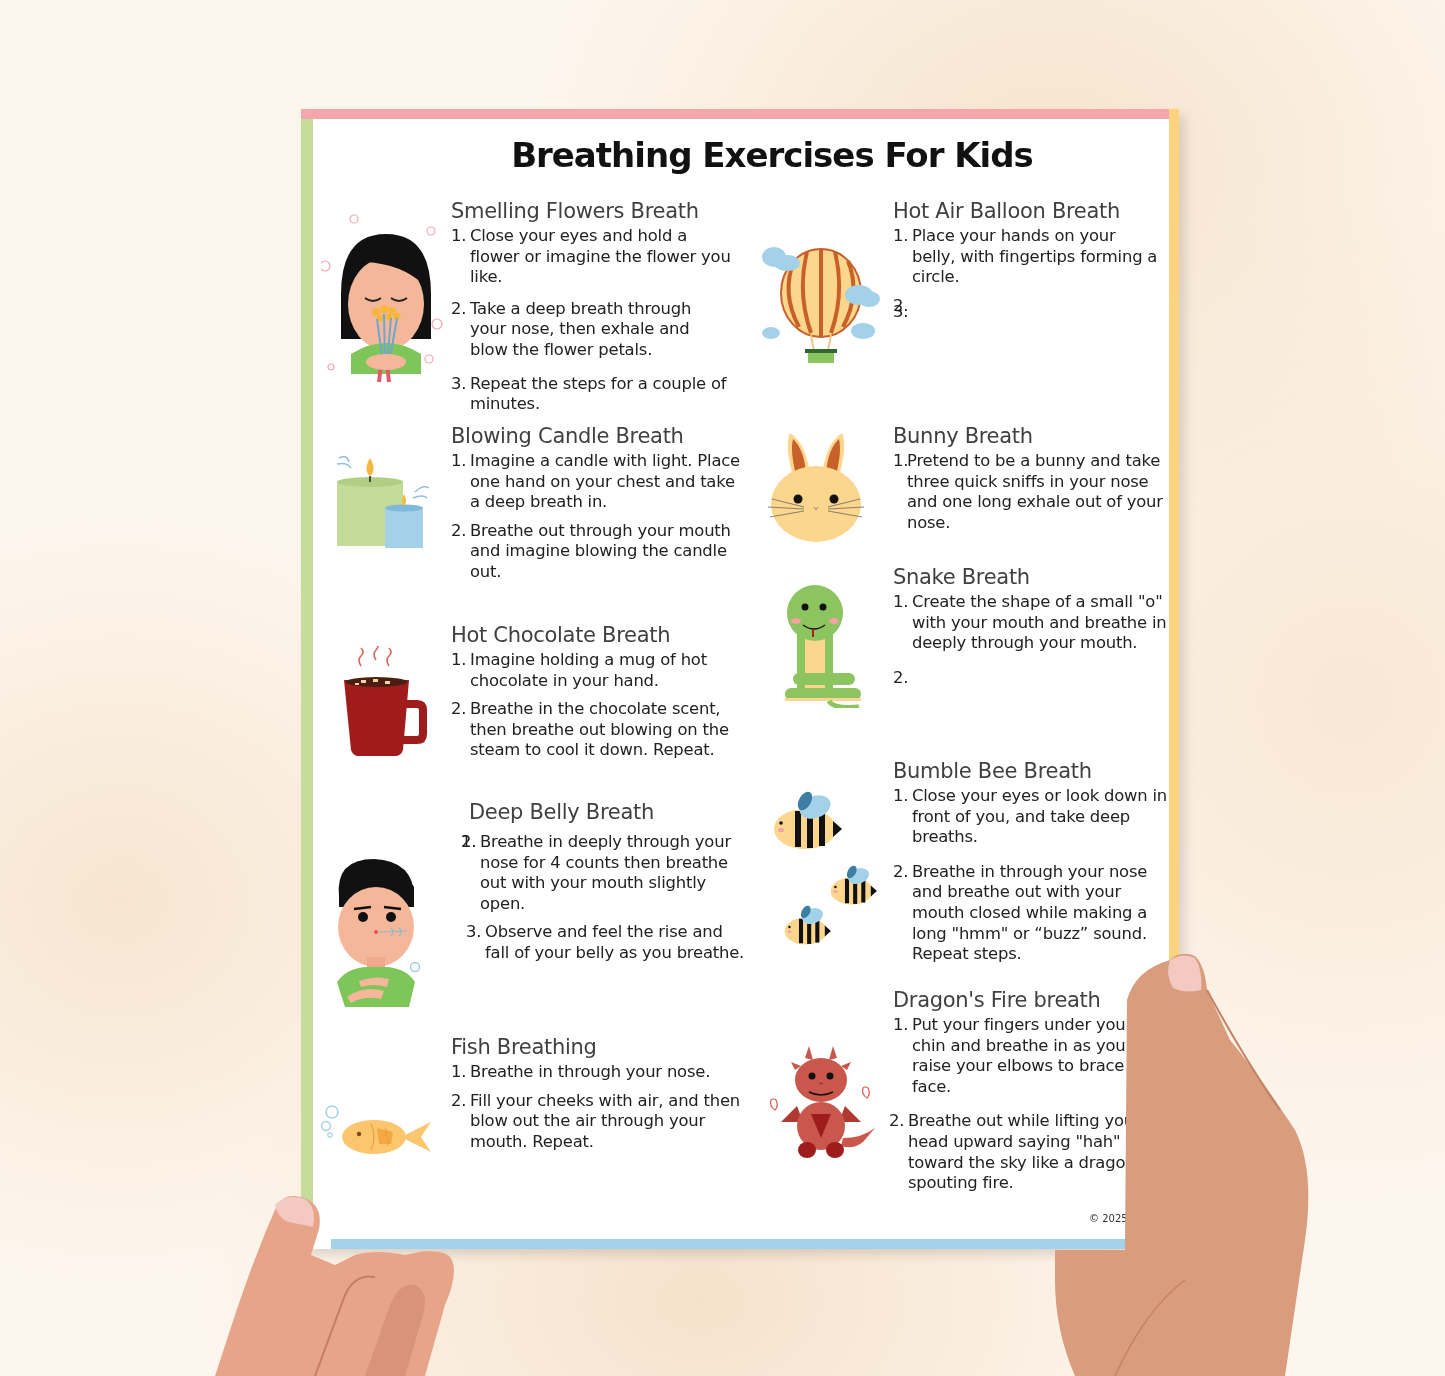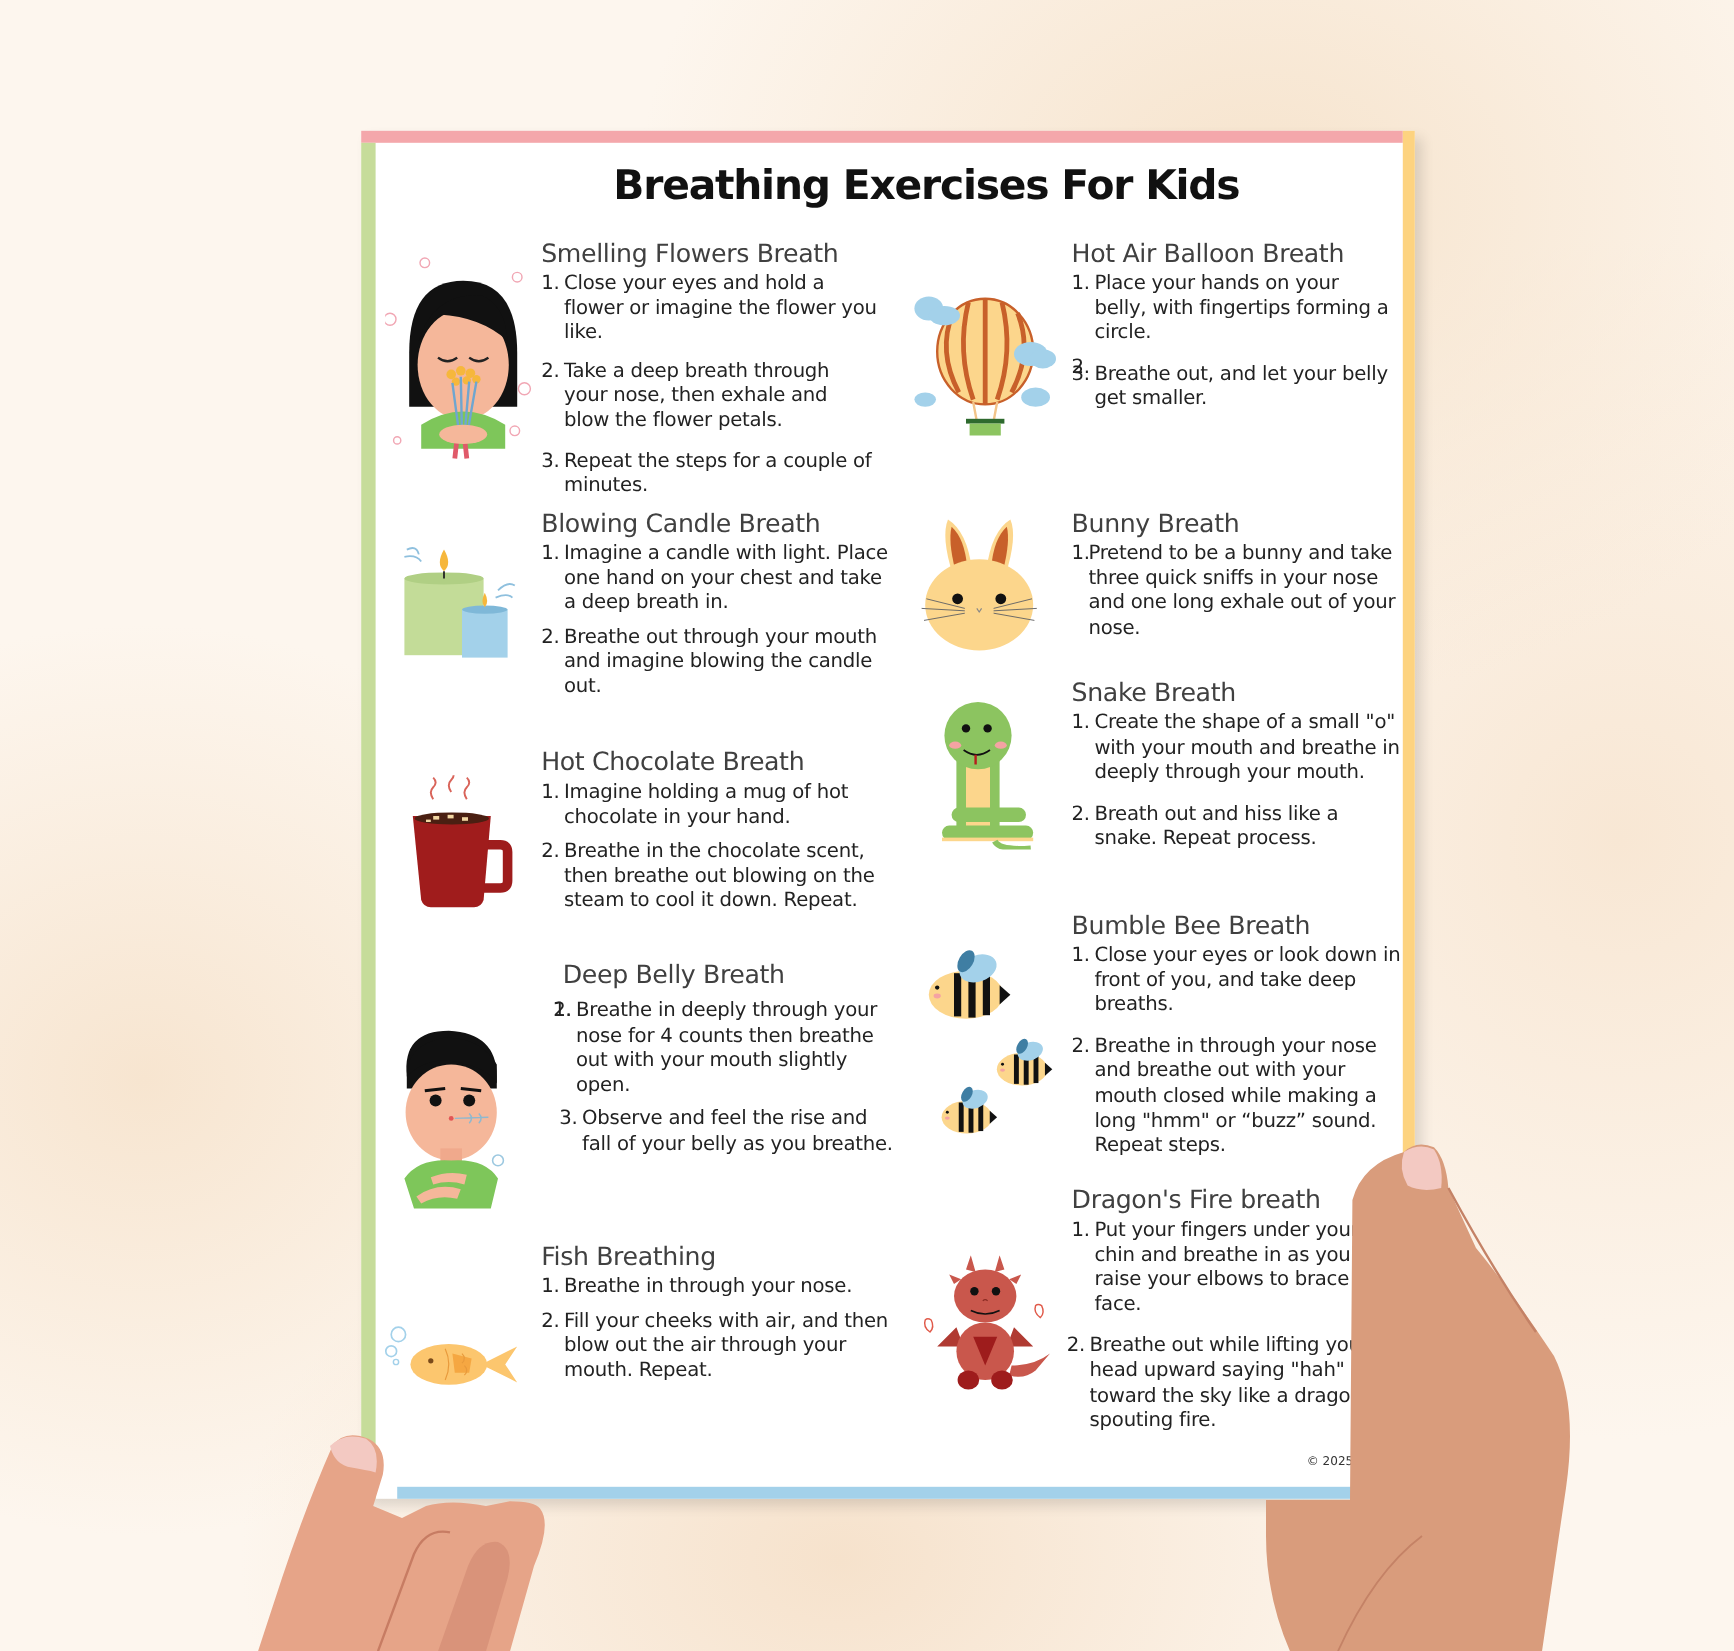--- a/index.html
+++ b/index.html
@@ -163,21 +163,21 @@
       <path d="M58 26 L74 30 L72 42 L60 42 Z" fill="#f5a742"></path>
       <path d="M52 22 Q58 35 52 48 M66 26 Q70 30 66 34 M68 36 Q72 40 68 44" stroke="#e89a3c" stroke-width="1" fill="none"></path>
     </svg>
   </div>
 
   <div class="section" style="left:592px;top:90px;width:270px;">
     <h2>Hot Air Balloon Breath</h2>
     <ol>
       <li><span class="n">1.</span><span>Place your hands on your belly, with fingertips forming a circle.</span></li>
       <li><span class="n">2.</span></li>
-      <li style="margin-top:14px"><span class="n">3.</span><span>Breathe out, and let your belly get smaller.</span></li>
+      <li style="margin-top:14px"><span class="n">3.</span></li>
     </ol>
   </div>
   <div class="illus" style="left:458px;top:134px;">
     <svg width="122" height="120" viewBox="0 0 122 120">
       <ellipse cx="80" cy="53" rx="3" ry="3" fill="#a3d1ea"></ellipse>
       <ellipse cx="62" cy="50" rx="40" ry="44" fill="#fcd68c"></ellipse>
       <g stroke="#c8602a" stroke-width="4" fill="none">
         <path d="M62 6 L62 94"></path>
         <path d="M48 9 Q38 50 52 90"></path>
           <path d="M76 9 Q86 50 72 90"></path>
@@ -216,21 +216,21 @@
         <circle cx="68" cy="70" r="4.5" fill="#111"></circle>
       <path d="M48 78 L50 81 L52 78" stroke="#888" stroke-width="1" fill="none"></path>
       <path d="M2 78 L38 80 M4 88 L38 82 M6 70 L38 78 M98 78 L62 80 M96 88 L62 82 M94 70 L62 78" stroke="#666" stroke-width="0.8"></path>
     </svg>
   </div>
 
   <div class="section" style="left:592px;top:456px;width:275px;">
     <h2>Snake Breath</h2>
     <ol>
       <li><span class="n">1.</span><span>Create the shape of a small "o" with your mouth and breathe in deeply through your mouth.</span></li>
-      <li style="margin-top:14px"><span class="n">2.</span><span>Breath out and hiss like a snake. Repeat process.</span></li>
+      <li style="margin-top:14px"><span class="n">2.</span></li>
     </ol>
   </div>
   <div class="illus" style="left:482px;top:474px;">
     <svg width="82" height="125" viewBox="0 0 82 125">
       <rect x="18" y="50" width="28" height="58" fill="#fcd68c"></rect>
       <rect x="14" y="50" width="8" height="58" fill="#8cc460"></rect>
       <rect x="42" y="50" width="8" height="58" fill="#8cc460"></rect>
       <ellipse cx="32" cy="30" rx="28" ry="28" fill="#8cc460"></ellipse>
       <circle cx="22" cy="24" r="3.5" fill="#111"></circle>
         <circle cx="40" cy="24" r="3.5" fill="#111"></circle>

